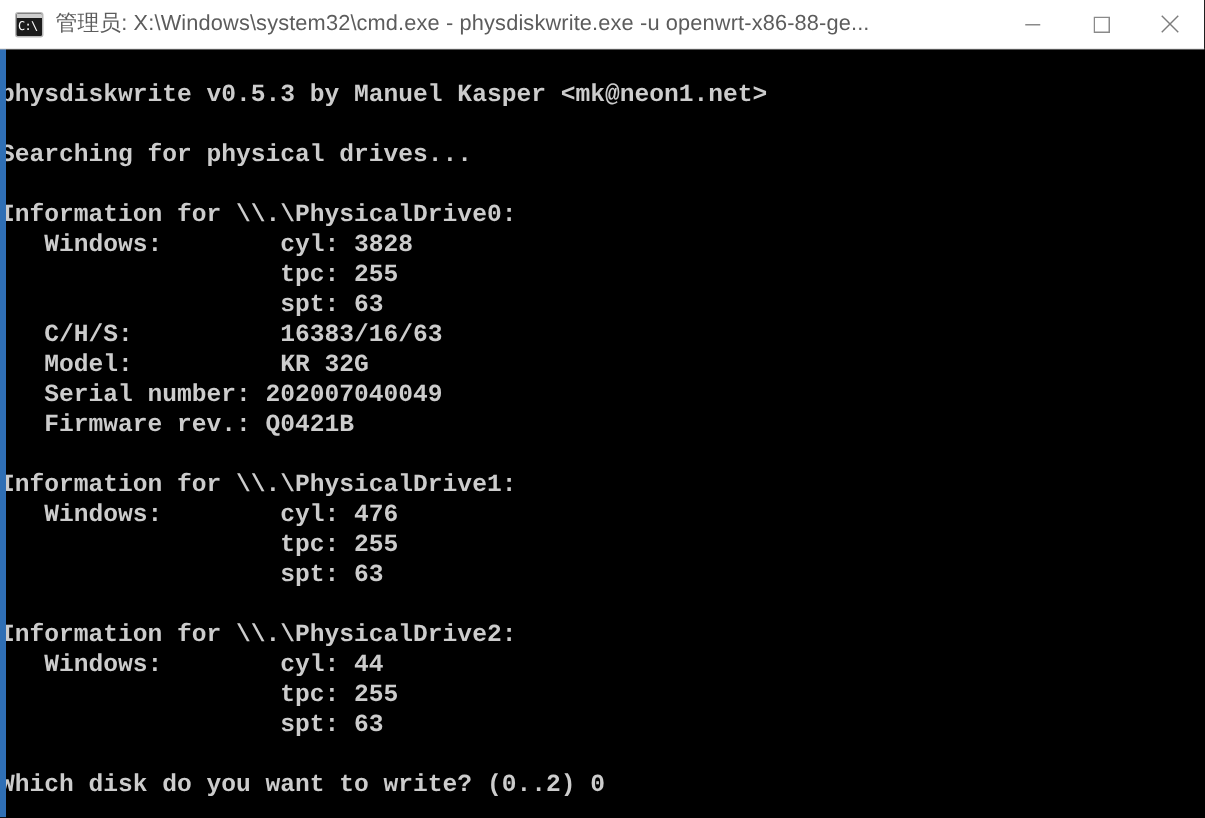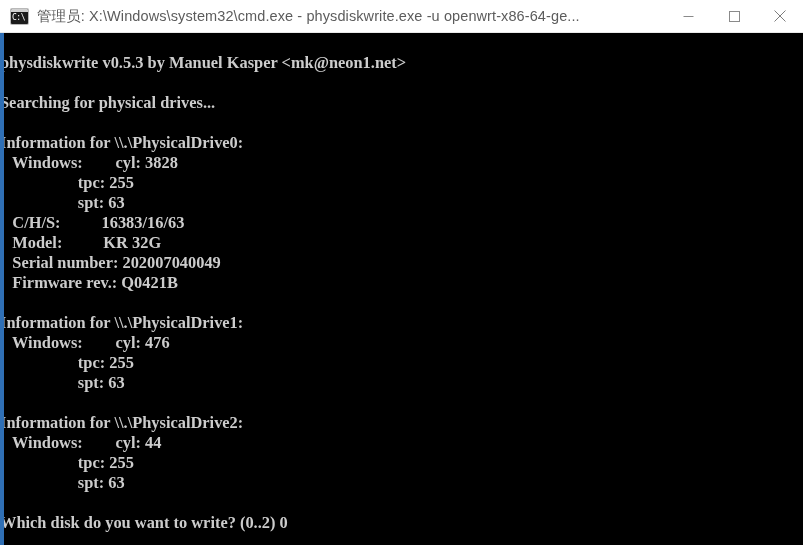--- a/index.html
+++ b/index.html
@@ -117,21 +117,21 @@
     background: #000000;
     overflow: hidden;
   }
 
   #console-text {
     position: absolute;
     left: -4px;
     top: 0;
     margin: 0;
     padding: 0;
-    font-family: Liberation Serif, serif;
+    font-family: Liberation Mono, monospace;
     font-size: 16.4px;
     line-height: 20px;
     color: #cccccc;
     white-space: pre;
     letter-spacing: 0px;
     font-weight: bold;
     -webkit-font-smoothing: none;
   }
 
   .line {
@@ -141,21 +141,21 @@
 </style>
 </head>
 <body>
 
 <div id="window">
 
   <div id="titlebar">
     <div class="tb-icon">
       <span class="glyph">C:\</span>
     </div>
-    <div id="title-text">管理员: X:\Windows\system32\cmd.exe - physdiskwrite.exe  -u openwrt-x86-64-ge...</div>
+    <div id="title-text">管理员: X:\Windows\system32\cmd.exe - physdiskwrite.exe  -u openwrt-x86-88-ge...</div>
 
     <div class="winbtns">
       <div class="winbtn">
         <svg width="11" height="11" viewBox="0 0 11 11" aria-hidden="true">
           <line x1="0.5" y1="5.5" x2="10.5" y2="5.5" stroke="#8a8a8a" stroke-width="1"></line>
         </svg>
       </div>
       <div class="winbtn">
         <svg width="11" height="11" viewBox="0 0 11 11" aria-hidden="true">
           <rect x="0.5" y="0.5" width="10" height="10" fill="none" stroke="#8a8a8a" stroke-width="1"></rect>

